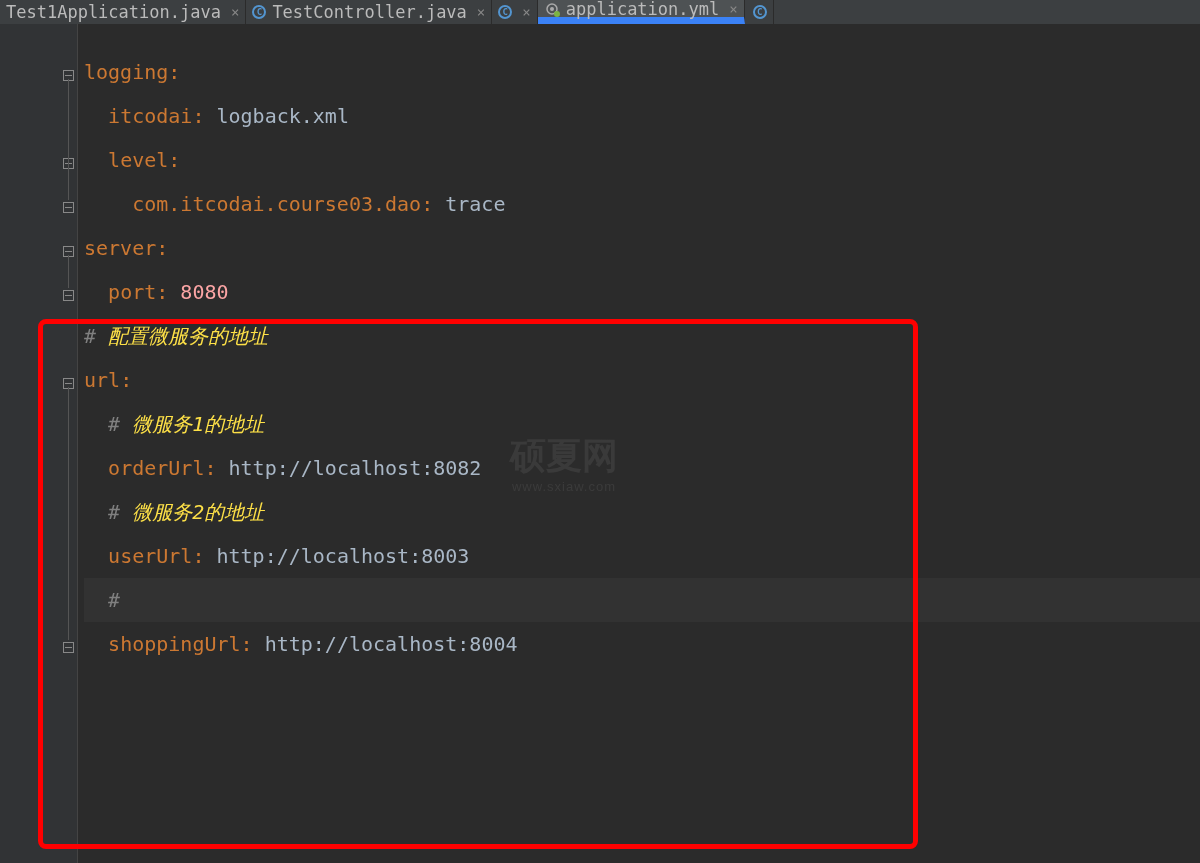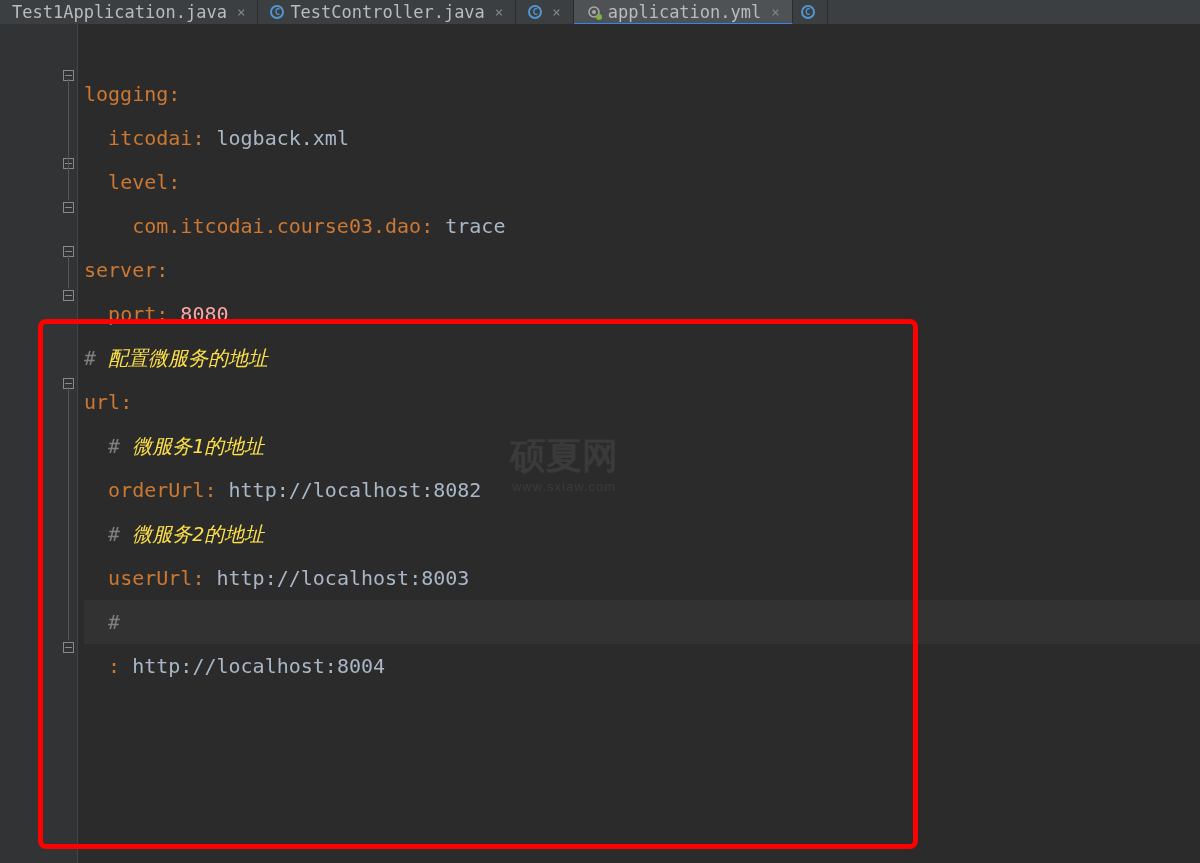--- a/index.html
+++ b/index.html
@@ -18,32 +18,32 @@
     .tabs-bar {
       display: flex;
       background: #3c3f41;
       height: 24px;
       align-items: stretch;
       overflow: hidden;
     }
     .tab {
       display: flex;
       align-items: center;
-      padding: 0 12px;
+      padding: 0 6px;
       border-right: 1px solid #2b2b2b;
       font-size: 17px;
       color: #bbbbbb;
       cursor: pointer;
       white-space: nowrap;
       gap: 6px;
       background: #3c3f41;
     }
     .tab.active {
       background: #4e5254;
-      border-bottom: 1px solid #3b82f6;
+      border-bottom: 7px solid #3b82f6;
     }
     .tab-icon {
       width: 16px;
       height: 16px;
       display: inline-flex;
       align-items: center;
       justify-content: center;
     }
     .tab-icon.yml {
       color: #7cb342;
@@ -218,35 +218,35 @@
         <svg width="11" height="11" viewBox="0 0 11 11">
           <rect x="0.5" y="0.5" width="10" height="10" fill="none" stroke="#888"></rect>
           <line x1="2" y1="5.5" x2="9" y2="5.5" stroke="#888"></line>
         </svg>
       </div>
       <div class="fold-line" style="top: 55px; height: 121px;"></div>
       <div class="fold-line" style="top: 143px; height: 33px;"></div>
       <div class="fold-line" style="top: 231px; height: 33px;"></div>
       <div class="fold-line" style="top: 363px; height: 253px;"></div>
     </div>
-  <div class="code-content" id="code-container" style="padding-top: 48px;">
+  <div class="code-content" id="code-container" style="padding-top: 26px;">
       <div class="code-line"><span></span><span class="key">logging</span><span class="colon">:</span><span class="value"></span></div>
       <div class="code-line"><span>  </span><span class="key">itcodai</span><span class="colon">: </span><span class="value">logback.xml</span></div>
       <div class="code-line"><span>  </span><span class="key">level</span><span class="colon">:</span><span class="value"></span></div>
       <div class="code-line"><span>    </span><span class="key">com.itcodai.course03.dao</span><span class="colon">: </span><span class="value">trace</span></div>
       <div class="code-line"><span></span><span class="key">server</span><span class="colon">:</span><span class="value"></span></div>
       <div class="code-line"><span>  </span><span class="key">port</span><span class="colon">: </span><span class="number">8080</span></div>
       <div class="code-line"><span class="comment"></span><span class="comment"># </span><span class="comment-zh">配置微服务的地址</span></div>
       <div class="code-line"><span></span><span class="key">url</span><span class="colon">:</span><span class="value"></span></div>
       <div class="code-line"><span class="comment">  </span><span class="comment"># </span><span class="comment-zh">微服务1的地址</span></div>
       <div class="code-line"><span>  </span><span class="key">orderUrl</span><span class="colon">: </span><span class="value">http://localhost:8082</span></div>
       <div class="code-line"><span class="comment">  </span><span class="comment"># </span><span class="comment-zh">微服务2的地址</span></div>
       <div class="code-line"><span>  </span><span class="key">userUrl</span><span class="colon">: </span><span class="value">http://localhost:8003</span></div>
       <div class="code-line highlight-line"><span class="comment">  </span><span class="comment"># </span></div>
-      <div class="code-line"><span>  </span><span class="colon">: </span><span class="value">http://localhost:8004</span></div>
+      <div class="code-line"><span>  </span><span class="key">shoppingUrl</span><span class="colon">: </span><span class="value">http://localhost:8004</span></div>
     </div>
 
   <div class="red-box" id="redbox" style="top: 295px; left: 38px; width: 880px; height: 530px;"></div>
 
   <div class="watermark" style="top:408px; left:510px;">
     <div>硕夏网</div>
     <div class="watermark-sub">www.sxiaw.com</div>
   </div>
 </div>
 

